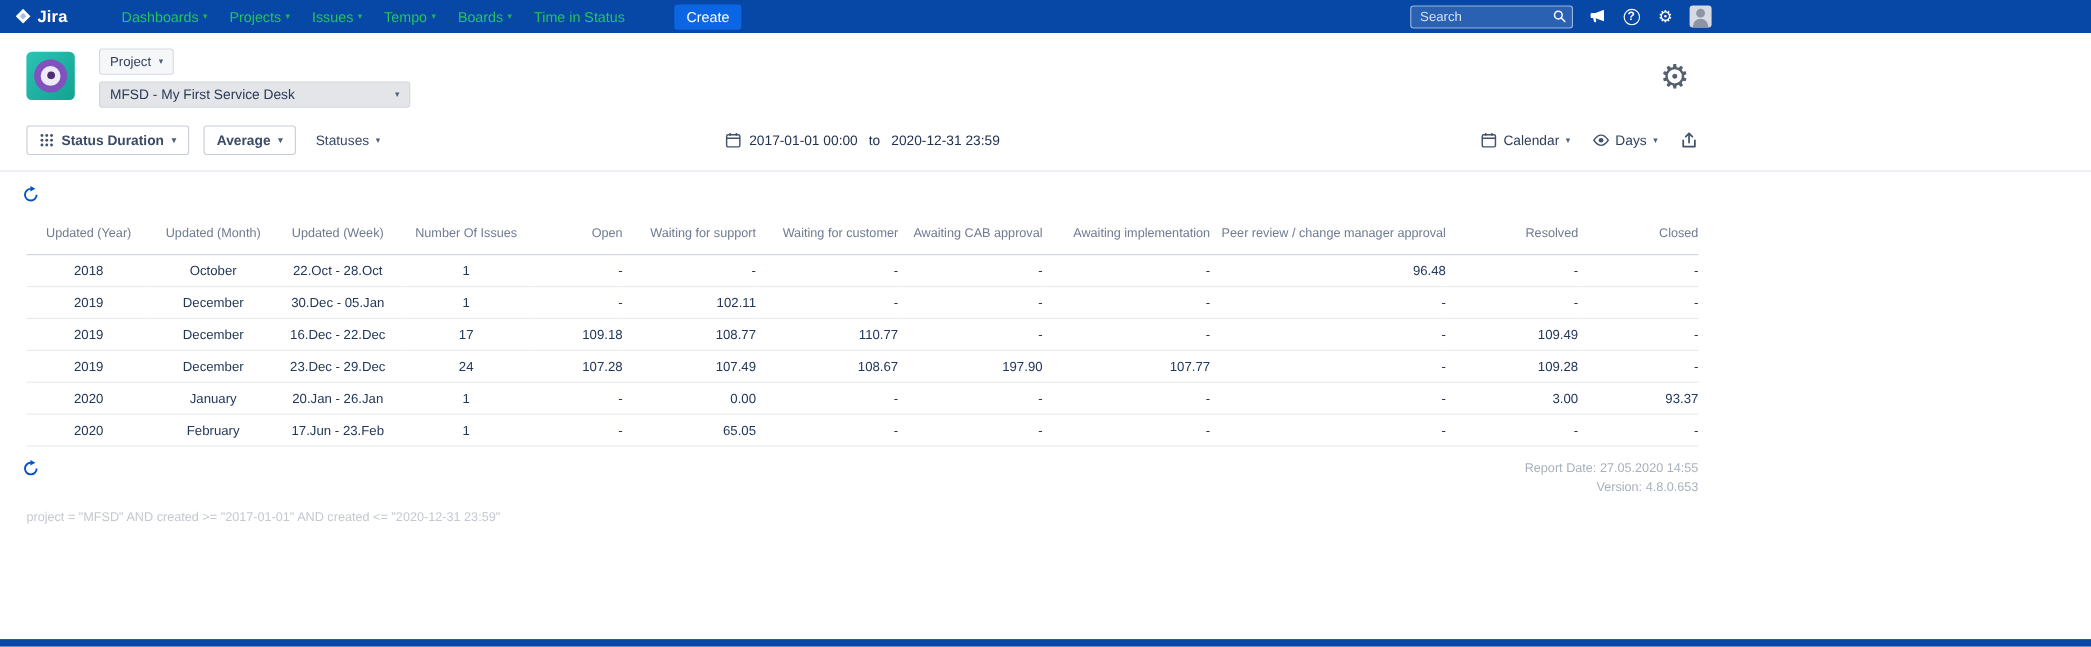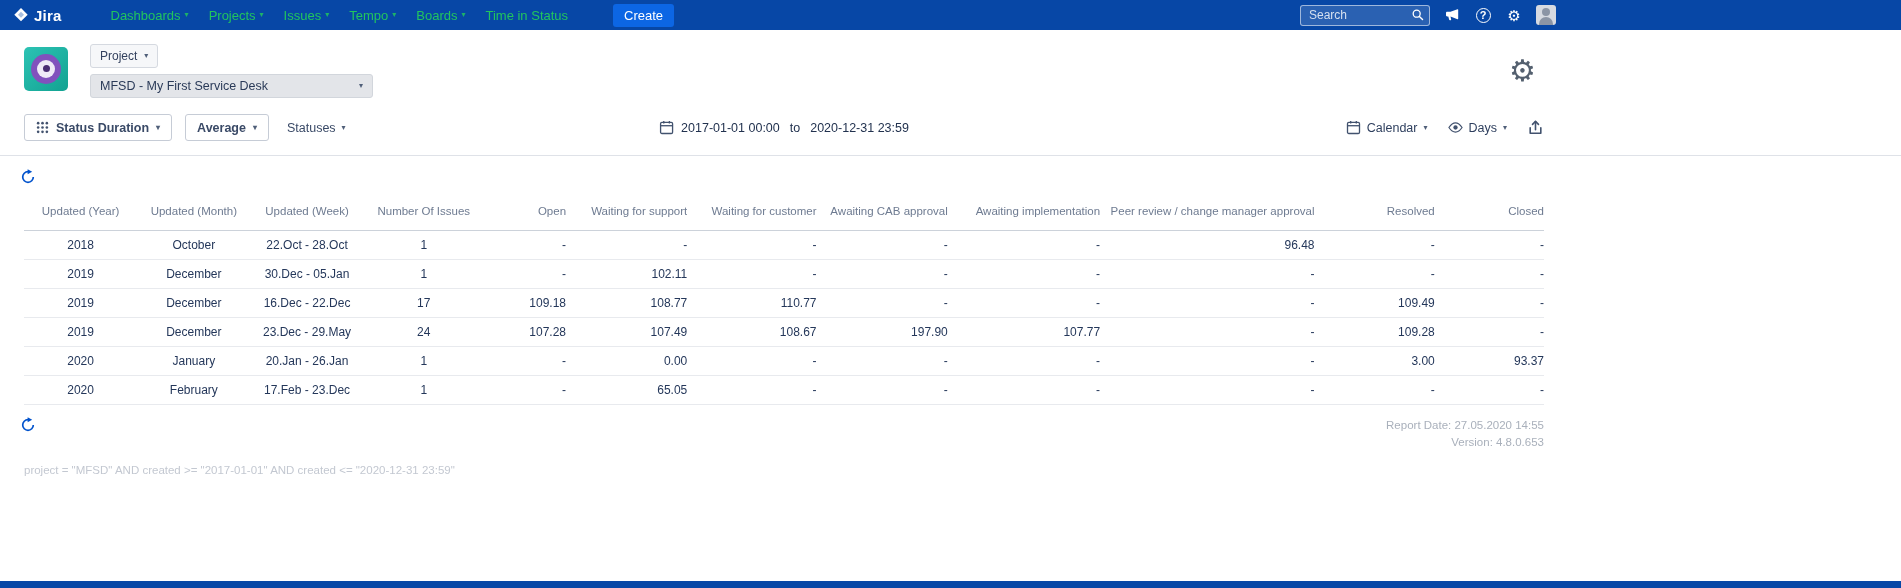--- a/index.html
+++ b/index.html
@@ -17,21 +17,21 @@
   .logo svg { width:16px; height:16px; display:block; }
   .logo-text { font-size:15px; font-weight:bold; letter-spacing:.2px; }
   .nav-menu { display:flex; align-items:center; gap:20px; margin-left:20px; }
   .nav-item { color:#22c55e; font-size:13px; display:flex; align-items:center; gap:4px; cursor:pointer; white-space:nowrap; }
   .chev { font-size:8px; line-height:1; opacity:.85; }
   .chev-dark { font-size:8px; line-height:1; color:#505f79; }
   .create-btn { margin-left:16px; background:#0c66e4; color:#fff; border:none; border-radius:3px;
     font-family:inherit; font-size:13px; padding:4px 11px; cursor:pointer; }
   .nav-right { margin-left:auto; display:flex; align-items:center; gap:13px; }
   .search-box { position:relative; }
-  .search-box input { width:130px; height:21px; background:rgba(255,255,255,.14); border:1px solid rgba(255,255,255,.55);
+  .search-box input { width:148px; height:21px; background:rgba(255,255,255,.14); border:1px solid rgba(255,255,255,.55);
     border-radius:3px; color:#fff; font-family:inherit; font-size:12px; padding:0 24px 0 8px; outline:none; }
   .search-box input::placeholder { color:rgba(255,255,255,.8); }
   .search-mag { position:absolute; right:5px; top:3px; width:14px; height:14px; color:#fff; }
   .nav-icon { color:#fff; width:18px; height:18px; display:flex; align-items:center; justify-content:center; cursor:pointer; }
   .nav-icon svg { width:16px; height:16px; }
   .gear-glyph { font-size:15px; line-height:1; }
   .help-glyph { font-size:11px; font-weight:bold; border:1.3px solid #fff; border-radius:50%;
     width:15px; height:15px; display:flex; align-items:center; justify-content:center; }
   .nav-avatar { width:20px; height:20px; border-radius:3px; background:#d6dae1; position:relative; overflow:hidden; cursor:pointer; }
   .nav-avatar::before { content:""; position:absolute; left:6px; top:3px; width:8px; height:8px; border-radius:50%; background:#8b95a5; }
@@ -329,21 +329,21 @@
           <td class="ar">110.77</td>
           <td class="ar">-</td>
           <td class="ar">-</td>
           <td class="ar">-</td>
           <td class="ar">109.49</td>
           <td class="ar">-</td>
         </tr>
         <tr>
           <td class="al">2019</td>
           <td class="al">December</td>
-          <td class="al">23.Dec - 29.May</td>
+          <td class="al">23.Dec - 29.Dec</td>
           <td class="al">24</td>
           <td class="ar">107.28</td>
           <td class="ar">107.49</td>
           <td class="ar">108.67</td>
           <td class="ar">197.90</td>
           <td class="ar">107.77</td>
           <td class="ar">-</td>
           <td class="ar">109.28</td>
           <td class="ar">-</td>
         </tr>
@@ -357,21 +357,21 @@
           <td class="ar">-</td>
           <td class="ar">-</td>
           <td class="ar">-</td>
           <td class="ar">-</td>
           <td class="ar">3.00</td>
           <td class="ar">93.37</td>
         </tr>
         <tr>
           <td class="al">2020</td>
           <td class="al">February</td>
-          <td class="al">17.Feb - 23.Dec</td>
+          <td class="al">17.Jun - 23.Feb</td>
           <td class="al">1</td>
           <td class="ar">-</td>
           <td class="ar">65.05</td>
           <td class="ar">-</td>
           <td class="ar">-</td>
           <td class="ar">-</td>
           <td class="ar">-</td>
           <td class="ar">-</td>
           <td class="ar">-</td>
         </tr>

